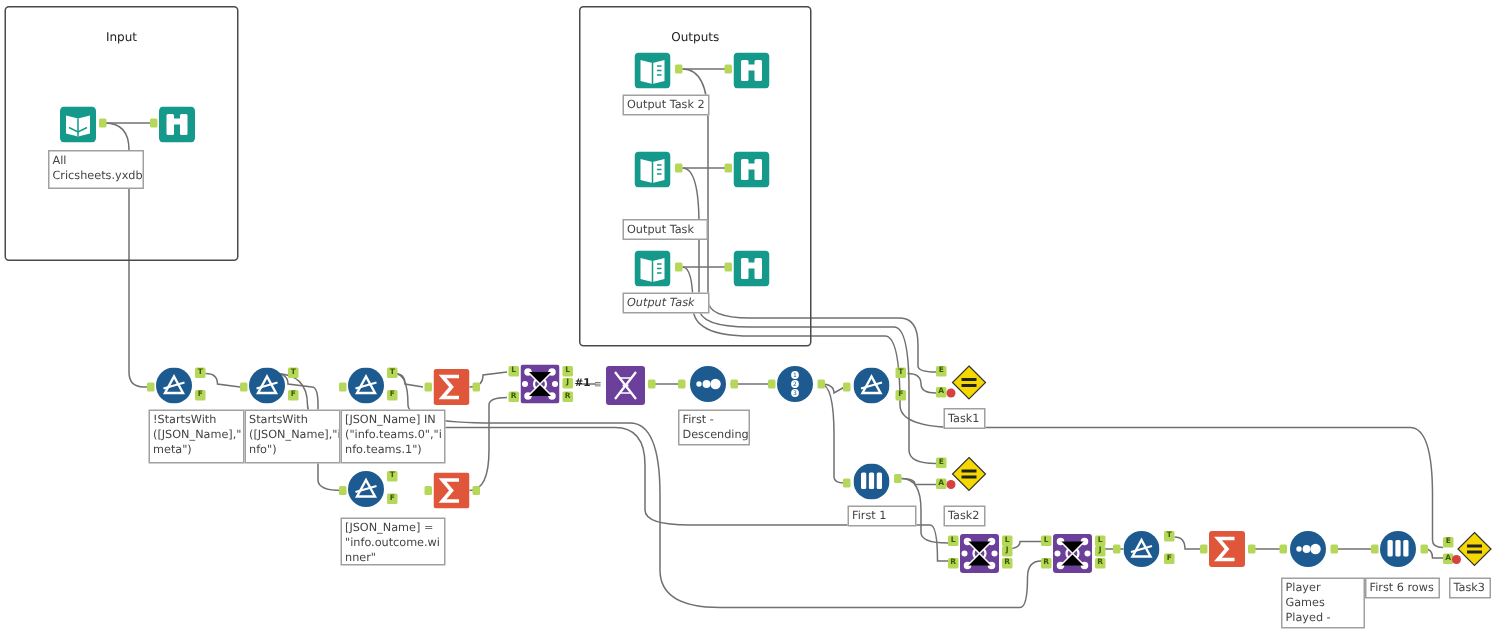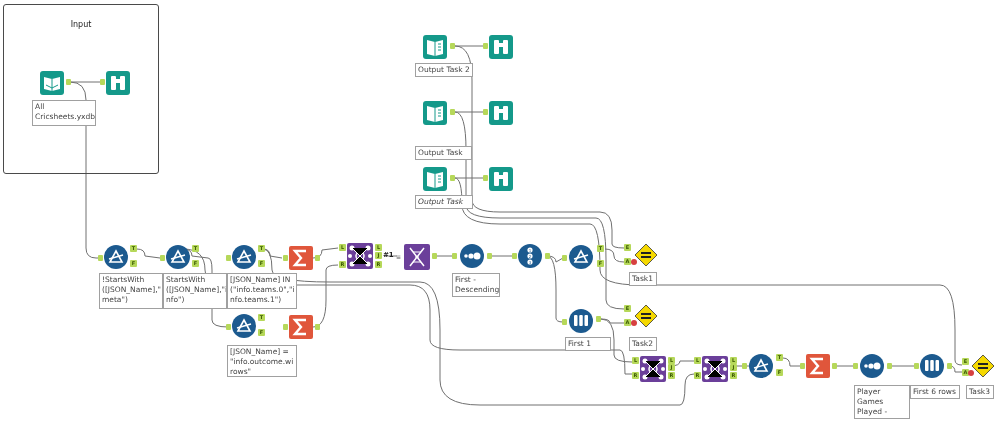--- a/index.html
+++ b/index.html
@@ -67,20 +67,23 @@
       <path d="M783 358 Q790 358 790 366 L802 366"></path>
       <path d="M836 366 L855 366"></path>
       <path d="M890 366 L915 366"></path>
       <path d="M950 366 Q955 366 955 372 L962 372"></path>
     </g>
   </svg>
 
   <div class="container" style="left:3px;top:4px;width:156px;height:170px;">
     <div class="container-title">Input</div>
   </div>
+  <div class="container" style="left:386px;top:4px;width:155px;height:227px;">
+    <div class="container-title">Outputs</div>
+  </div>
 
   <div class="tool" style="left:40px;top:71px;">
     <svg width="24" height="24">
         <rect x="0" y="0" width="24" height="24" rx="3" fill="#14998a"></rect>
         <path d="M4 6 L12 8 L20 6 L20 18 L12 20 L4 18 Z" fill="#fff"></path>
         <path d="M12 8 L12 20" stroke="#14998a" stroke-width="1"></path>
         <path d="M6 14 L12 17 L18 14" stroke="#14998a" fill="none" stroke-width="1"></path>
       </svg>
   </div>
   <div class="anchor" style="left:66px;top:79px;"></div>
@@ -212,21 +215,21 @@
     <svg width="24" height="24">
         <circle cx="12" cy="12" r="12" fill="#1c5a8f"></circle>
         <path d="M6 17 L12 6 L18 17 Z" fill="none" stroke="#fff" stroke-width="1.6"></path>
         <path d="M5 14 L19 10" stroke="#fff" stroke-width="1.4"></path>
       </svg>
   </div>
   <div class="anchor-lbl" style="left:258px;top:314px;">T</div>
   <div class="anchor-lbl" style="left:258px;top:329px;">F</div>
   <div class="anno" style="left:227px;top:345px;width:70px;height:32px;">[JSON_Name] =
 "info.outcome.wi
-rows"</div>
+nner"</div>
 
   <div class="anchor" style="left:283px;top:324px;"></div>
   <div class="tool" style="left:289px;top:315px;">
     <svg width="24" height="24">
         <rect x="0" y="0" width="24" height="24" rx="2" fill="#e0563b"></rect>
         <path d="M17 5 L6 5 L12 12 L6 19 L17 19" fill="none" stroke="#fff" stroke-width="2.4"></path>
       </svg>
   </div>
   <div class="anchor" style="left:315px;top:324px;"></div>
 

